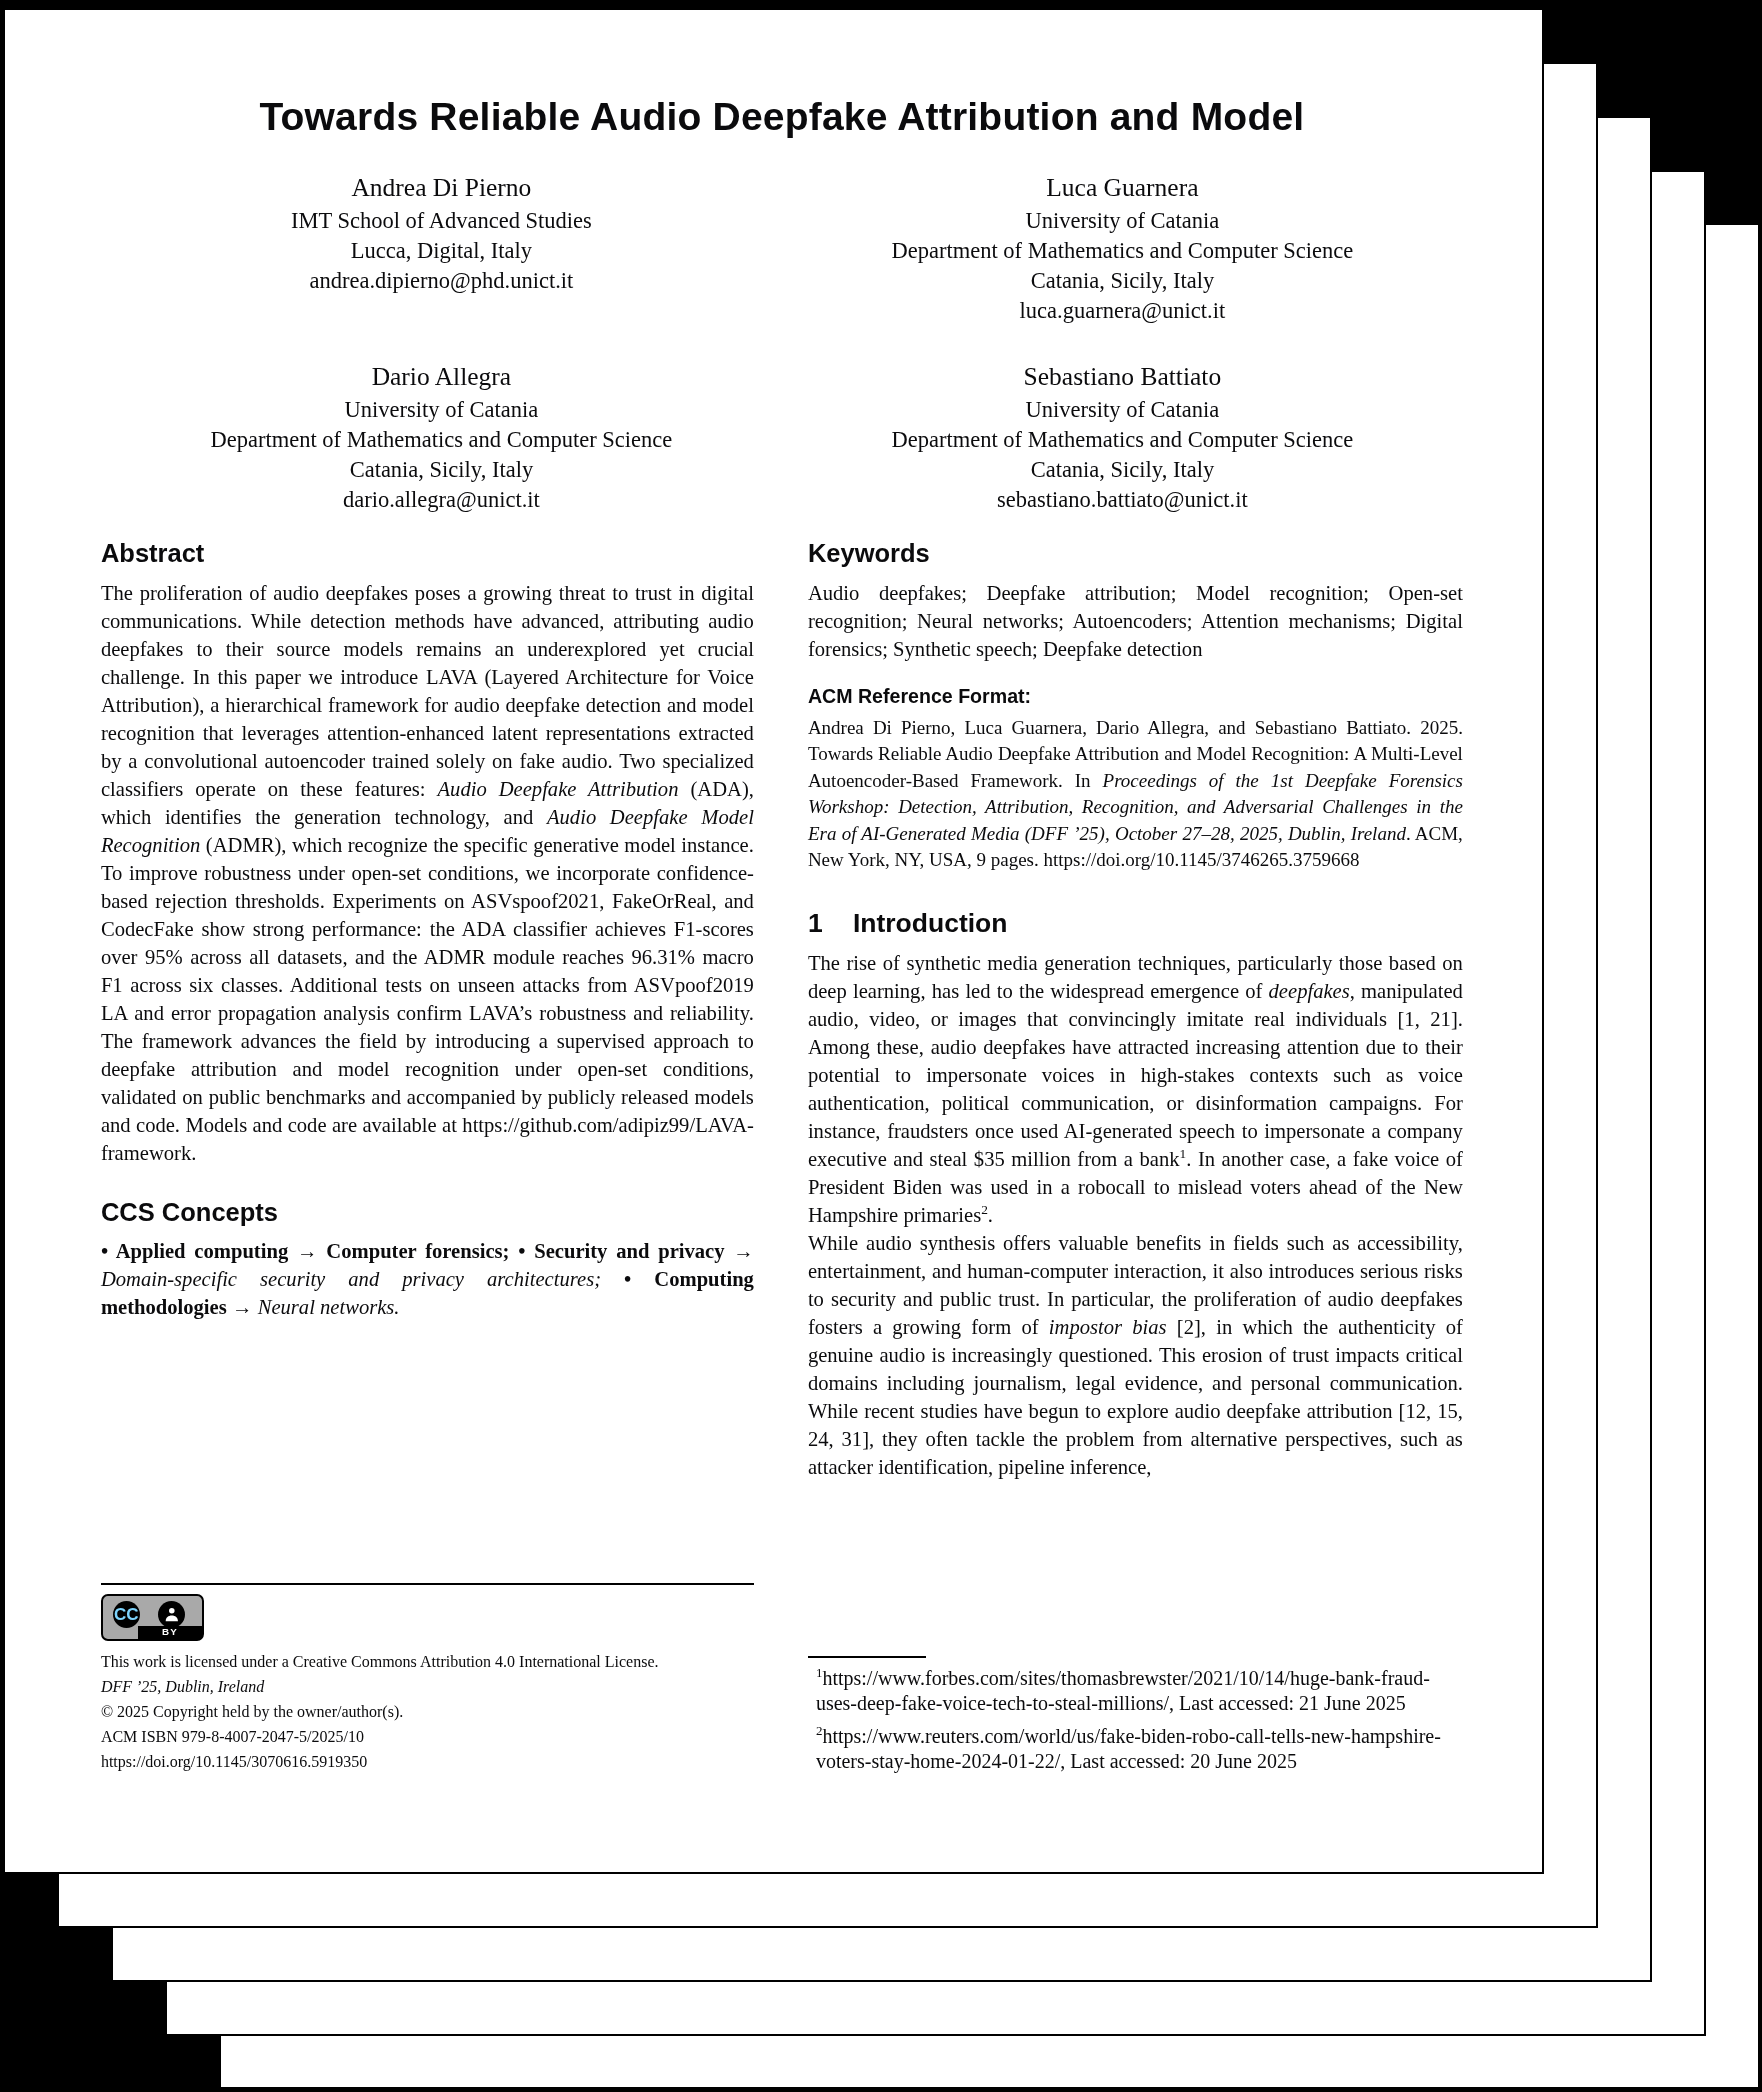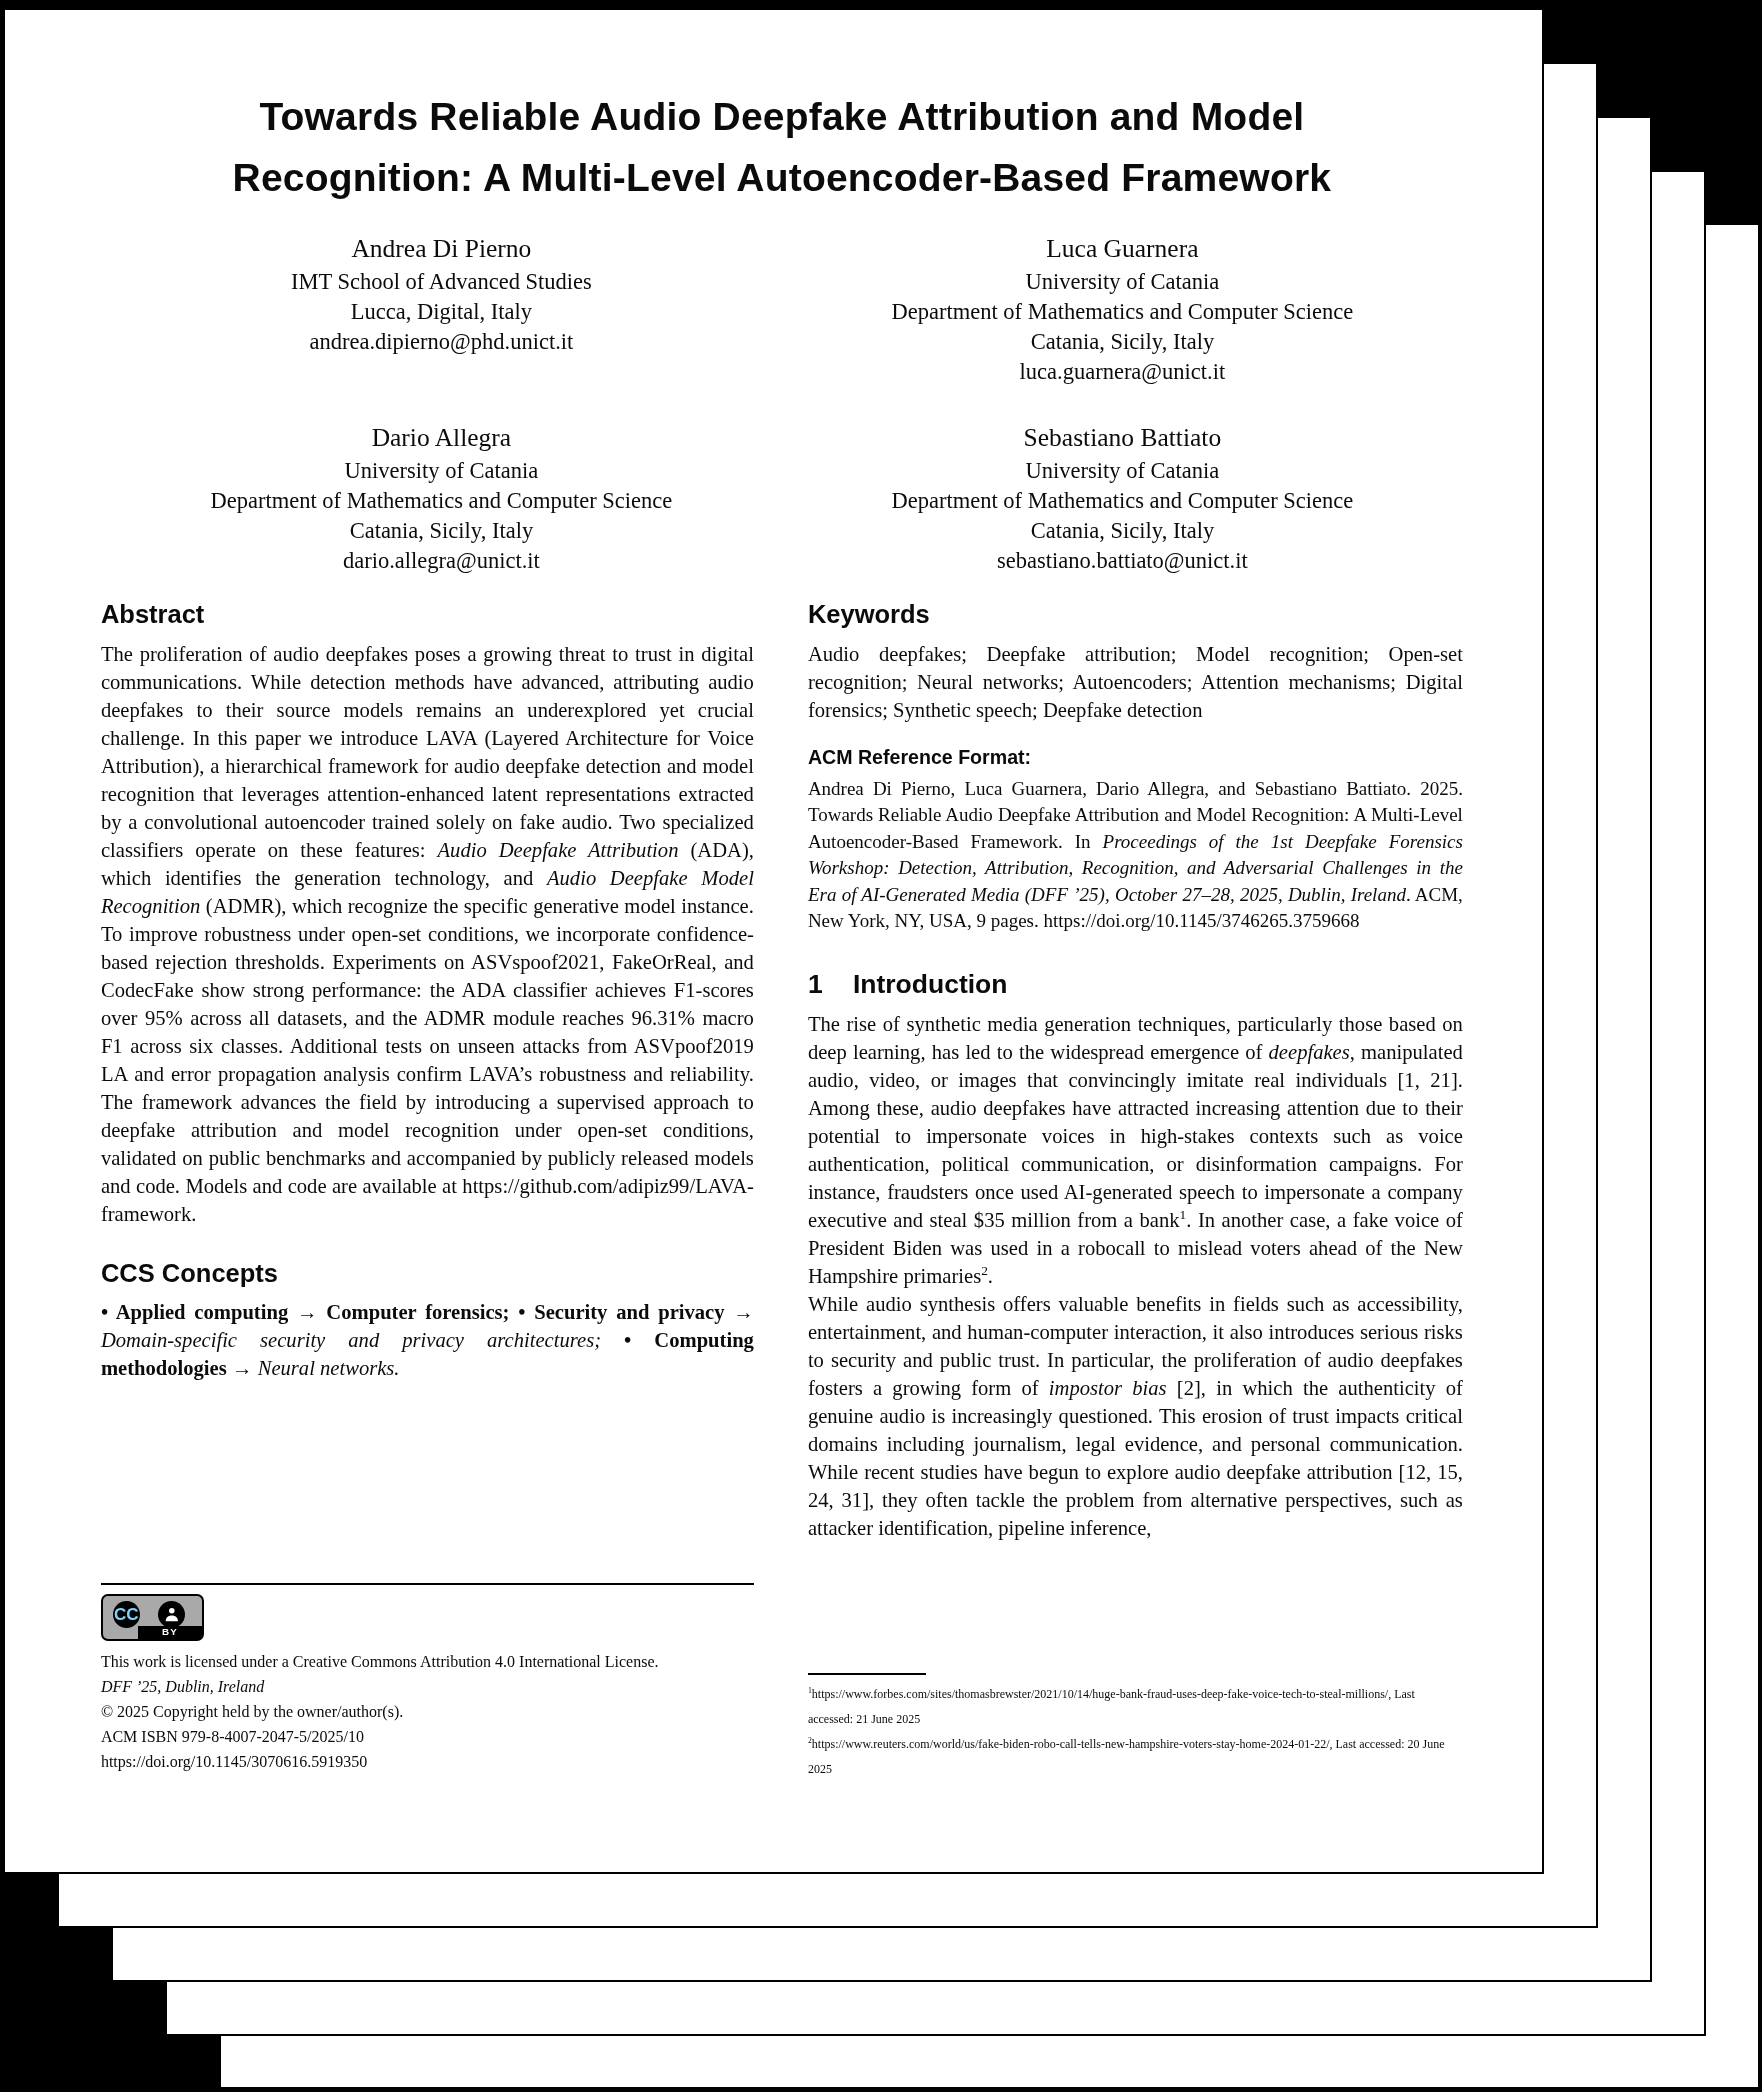--- a/index.html
+++ b/index.html
@@ -70,37 +70,36 @@
     font-family:"Liberation Sans", sans-serif;font-weight:700;font-size:17px;line-height:27.4px;
   }
   .cc-circle.cc{left:9.8px;}
   .cc-circle.person{left:55px;}
   .cc-circle.person svg{display:block;margin:3.9px auto 0;}
   .license-text{font-size:16px;line-height:25px;margin-top:7.8px;}
   .venue{font-style:italic;}
 
   .footnotes{position:absolute;right:79px;bottom:90px;width:655px;background:#fff;}
   .fn-rule{width:118px;border-top:2.9px solid #000;margin:0 0 6.9px 0;}
-  .fn{font-size:12px;line-height:25px;margin:0;text-align:left;overflow-wrap:anywhere;}
+  .fn{font-size:20px;line-height:25px;margin:8px;text-align:left;overflow-wrap:anywhere;}
 </style>
 </head>
 <body>
 
 <div>
   <div class="sheet" id="sheet5"></div>
   <div class="sheet" id="sheet4"></div>
   <div class="sheet" id="sheet3"></div>
   <div class="sheet" id="sheet2"></div>
 
   <div class="sheet" id="sheet1">
     <div class="content">
 
       <div class="title">
         <div>Towards Reliable Audio Deepfake Attribution and Model</div>
-        <div>Recognition: A Multi-Level Autoencoder-Based Framework</div>
       </div>
 
       <div class="authors">
         <div class="author">
           <div class="author-name">Andrea Di Pierno</div>
           <div class="author-line">IMT School of Advanced Studies</div>
           <div class="author-line">Lucca, Digital, Italy</div>
           <div class="author-line">andrea.dipierno@phd.unict.it</div>
         </div>
         <div class="author">

